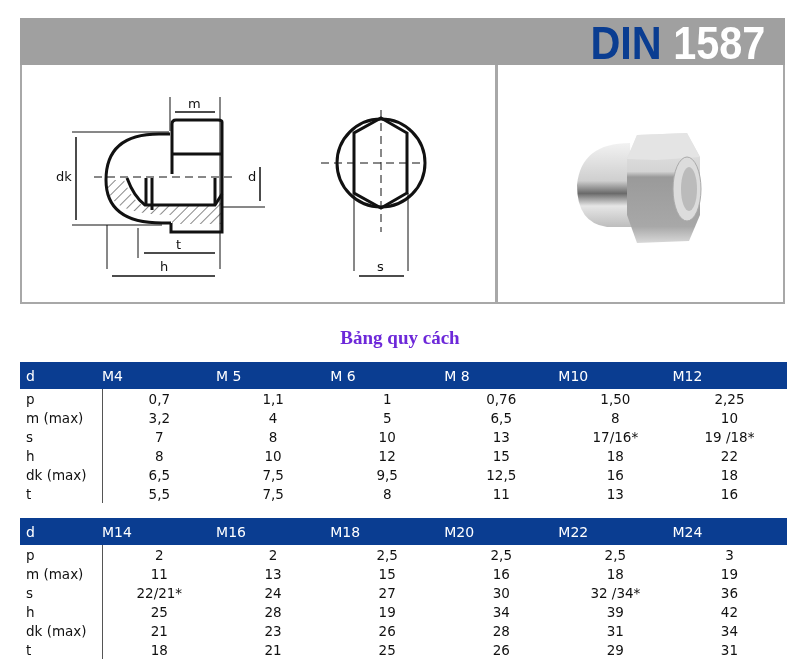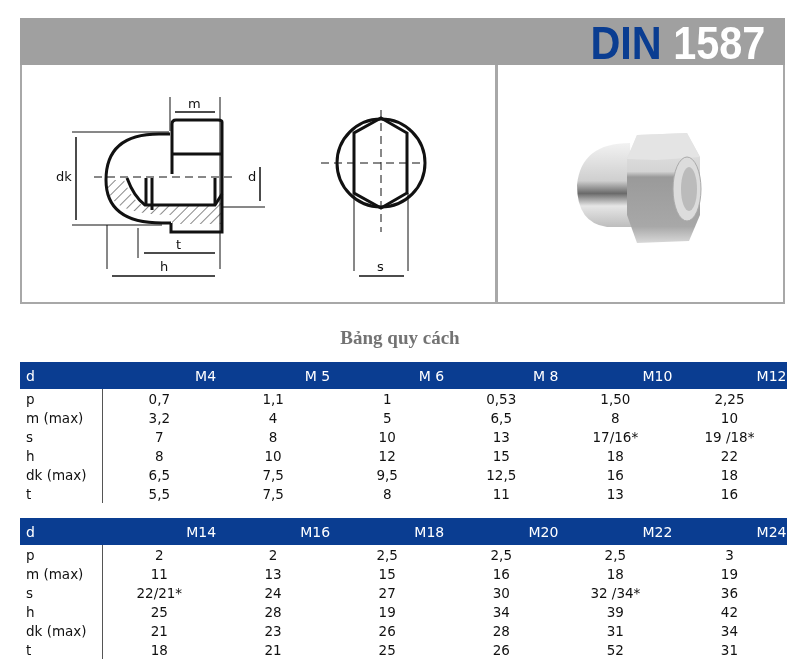--- a/index.html
+++ b/index.html
@@ -6,23 +6,23 @@
   body { width:800px; height:672px; position:relative; overflow:hidden; font-family:"DejaVu Sans", sans-serif; color:#111; }
   .title-bar { position:absolute; left:20px; top:18px; width:765px; height:61px; background:#a0a0a0; }
   .title { position:absolute; right:20px; top:-2px; font-family:"Liberation Sans", sans-serif; font-weight:bold; font-size:46px; letter-spacing:0px; transform:scaleX(0.9); transform-origin:right center; }
   .title .din { color:#0a3d91; }
   .title .num { color:#ffffff; }
   .figure-panel { position:absolute; left:20px; top:65px; width:477px; height:239px; border:2px solid #a8a8a8; border-top:none; box-sizing:border-box; background:#fff; }
   .photo-panel { position:absolute; left:497px; top:65px; width:288px; height:239px; border:2px solid #a8a8a8; border-left:none; border-top:none; box-sizing:border-box; background:#fff; }
   .photo-panel::before { content:""; position:absolute; left:-1px; top:0; width:2px; height:100%; background:#a8a8a8; }
   svg { position:absolute; left:0; top:0; }
   .lbl { font-family:"DejaVu Sans", sans-serif; font-size:13px; fill:#111; }
-  .caption { position:absolute; left:0; width:800px; top:327px; text-align:center; font-family:"Liberation Serif", serif; font-weight:bold; font-size:19px; color:#737373; }
+  .caption { position:absolute; left:0; width:800px; top:327px; text-align:center; font-family:"Liberation Serif", serif; font-weight:bold; font-size:19px; color:#6d28d9; }
   table.spec { position:absolute; left:20px; width:767px; border-collapse:collapse; font-family:"DejaVu Sans", sans-serif; font-size:13.5px; table-layout:fixed; }
-  table.spec th { background:#0a3d91; color:#fff; font-weight:normal; height:27px; padding:0; text-align:right; font-size:14px; }
+  table.spec th { background:#0a3d91; color:#fff; font-weight:normal; height:27px; padding:0; text-align:left; font-size:14px; }
   table.spec th.rowhead { text-align:left; padding-left:6px; }
   table.spec td { padding:0; height:19px; line-height:18px; text-align:center; }
   table.spec td.rowhead { text-align:left; padding-left:6px; border-right:1px solid #555; }
   #t1 { top:362px; }
   #t2 { top:518px; }
   col.c0 { width:82px; }
 </style>
 </head>
 <body>
 
@@ -137,21 +137,21 @@
       <th>M10</th>
       <th>M12</th>
     </tr>
   </thead>
   <tbody>
     <tr>
       <td class="rowhead">p</td>
       <td>0,7</td>
       <td>1,1</td>
       <td>1</td>
-      <td>0,53</td>
+      <td>0,76</td>
       <td>1,50</td>
       <td>2,25</td>
     </tr>
     <tr>
       <td class="rowhead">m (max)</td>
       <td>3,2</td>
       <td>4</td>
       <td>5</td>
       <td>6,5</td>
       <td>8</td>
@@ -262,17 +262,17 @@
       <td>28</td>
       <td>31</td>
       <td>34</td>
     </tr>
     <tr>
       <td class="rowhead">t</td>
       <td>18</td>
       <td>21</td>
       <td>25</td>
       <td>26</td>
-      <td>52</td>
+      <td>29</td>
       <td>31</td>
     </tr>
   </tbody>
 </table>
 
 </body></html>

